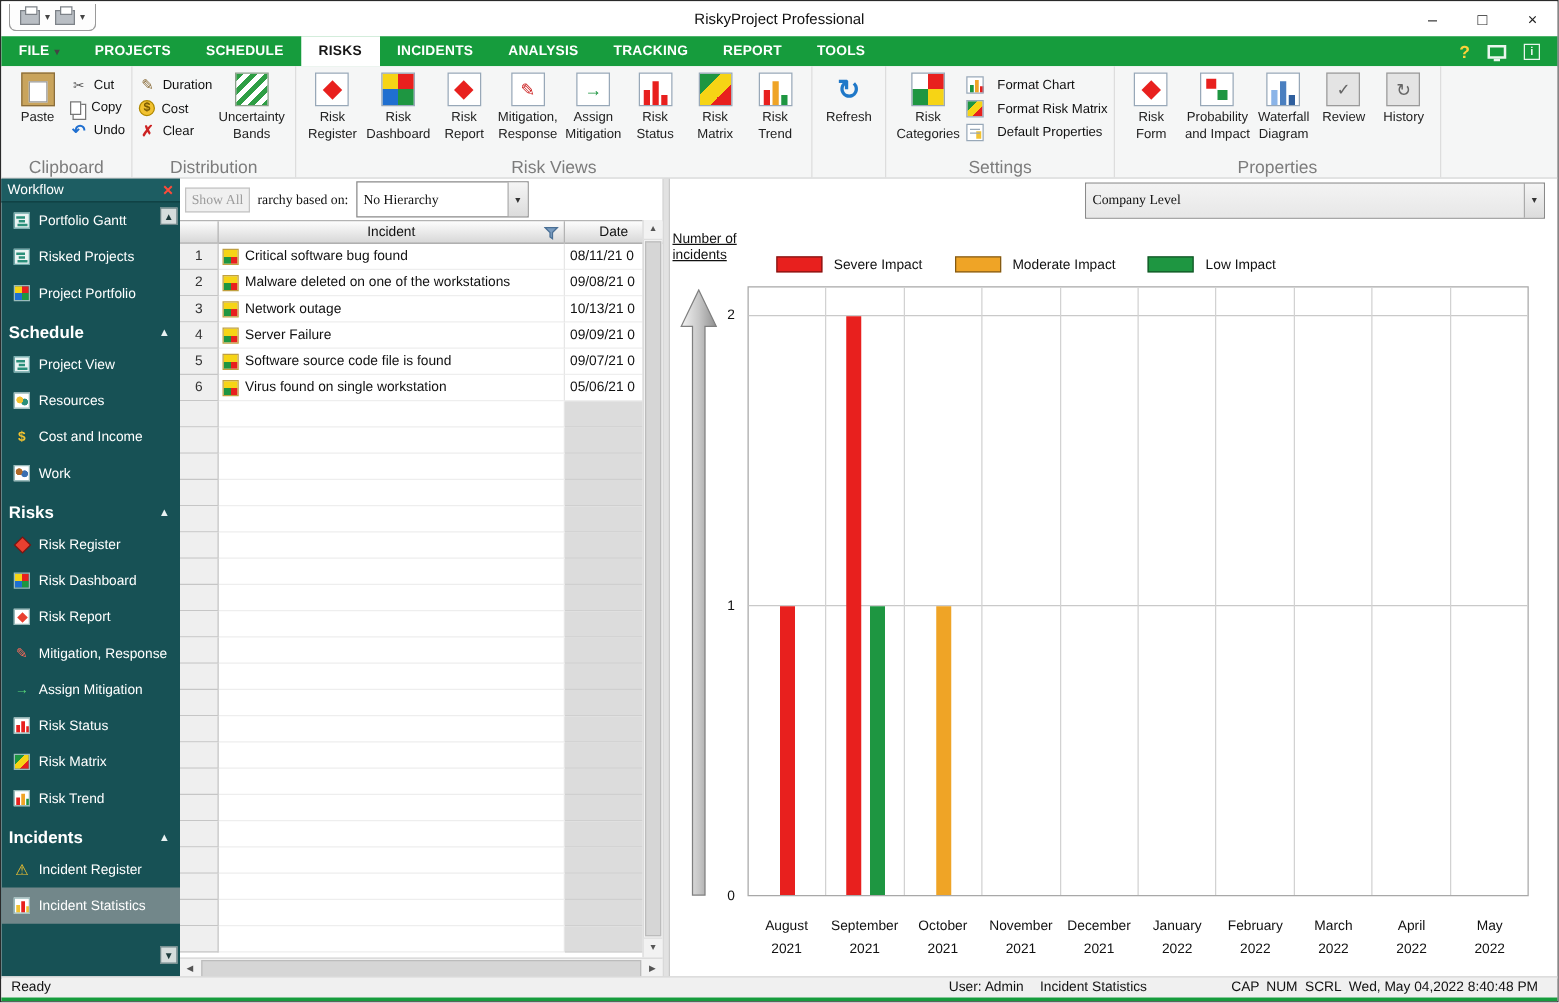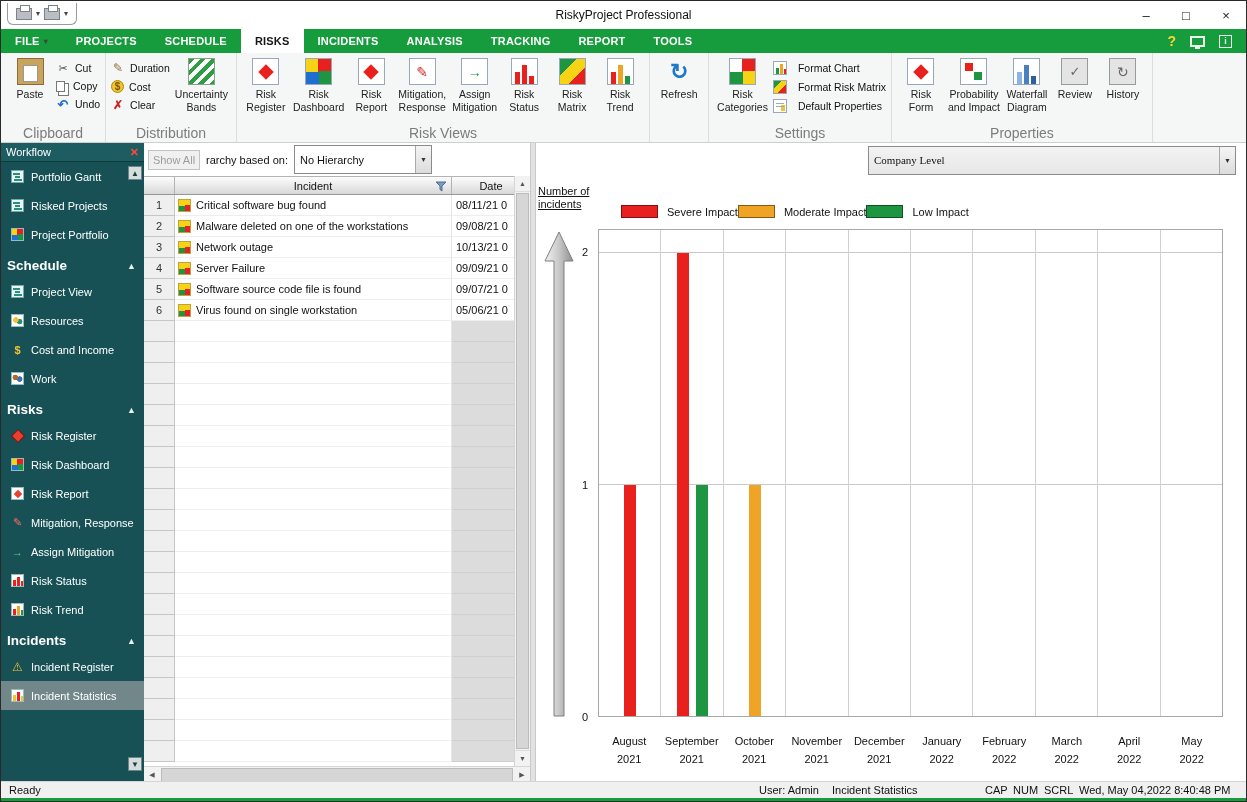--- a/index.html
+++ b/index.html
@@ -104,21 +104,21 @@
       background-image:linear-gradient(var(--b1),var(--b1)),linear-gradient(var(--b2),var(--b2)),linear-gradient(var(--b3),var(--b3));
       background-size:3px 6px,3px 9px,3px 5px; background-position:1px bottom,5px bottom,9px bottom; }
   .sic-status { --b1:#e8201e; --b2:#e8201e; --b3:#e8201e; }
   .sic-trend { --b1:#e8201e; --b2:#efa426; --b3:#1e9641; }
   .sic-stats { --b1:#f2c230; --b2:#e8201e; --b3:#f2c230; }
   .sic-matrix { background:linear-gradient(135deg,#1e9641 0 33%, #f6d415 33% 66%, #e8201e 66%); border:1px solid #9bb; }
   .sic-warning { color:#f2c230; font-size:12px; }
 
   
   .incident-panel { width:387px; flex:none; background:#fff; display:flex; flex-direction:column; border-right:1px solid #c9c9c9; }
-  .ip-toolbar { height:33px; flex:none; display:flex; align-items:center; gap:6px; padding:0 0 0 4px; }
+  .ip-toolbar { height:33px; flex:none; display:flex; align-items:center; gap:6px; padding:0 0 0 4px;font-family:Liberation Serif, serif; }
   .showall-btn { width:52px; height:20px; background:#f0f0f0; border:1px solid #c3c3c3; color:#9c9c9c; display:flex; align-items:center; justify-content:center; }
   .combo { height:29px; border:1px solid #8a8a8a; background:#fff; display:flex; align-items:center; }
   .combo .combo-text { flex:1; padding-left:5px; white-space:nowrap; overflow:hidden; }
   .combo .combo-btn { width:16px; height:100%; background:linear-gradient(#f5f5f5,#dcdcdc); border-left:1px solid #aaa; display:flex; align-items:center; justify-content:center; font-size:7px; color:#333; }
   .hier-combo { width:138px; }
   .table-wrap { position:relative; flex:1; overflow:hidden; }
   .thead { display:flex; height:19px; background:linear-gradient(#fdfdfd,#d8d8d8); border-top:1px solid #b3b3b3; border-bottom:1px solid #979797; }
   .th { display:flex; align-items:center; justify-content:center; border-right:1px solid #b3b3b3; }
   .th-num { width:31px; } .th-incident { width:277px; position:relative; } .th-date { flex:1; border-right:none; }
   .funnel { position:absolute; right:4px; top:4px; }
@@ -140,21 +140,21 @@
 
   .splitter { width:5px; flex:none; background:#e2e2e2; border-right:1px solid #c9c9c9; }
 
   
   .chart-panel { flex:1; background:#fff; display:flex; flex-direction:column; }
   .cp-topbar { height:34px; flex:none; display:flex; align-items:center; justify-content:flex-end; padding-right:10px; }
   .level-combo { width:368px; }
   .level-combo .combo-text { background:linear-gradient(#f3f3f3,#e7e7e7); height:100%; display:flex; align-items:center;font-family:Liberation Serif, serif; }
   .cp-chart { position:relative; flex:1; }
   .y-axis-title { position:absolute; left:2px; top:8px; line-height:13px;text-decoration:underline; }
-  .legend { position:absolute; left:85px; top:28px; display:flex; align-items:center; }
+  .legend { position:absolute; left:85px; top:28px; display:flex; gap:26px; align-items:center; }
   .legend-item { display:flex; align-items:center; gap:9px; }
   .legend-swatch { width:37px; height:13px; border:1px solid rgba(0,0,0,.45); flex:none; }
   .up-arrow { position:absolute; left:8px; top:54px; }
   .y-ticks { position:absolute; left:32px; top:52px; width:24px; height:488px; }
   .y-tick { position:absolute; right:4px; width:20px; text-align:right; font-size:11px; }
   .plot { position:absolute; left:62px; top:52px; width:625px; height:488px; border:1px solid #a8a8a8; display:flex; }
   .gridline { position:absolute; left:0; right:0; height:0; border-top:1px solid #c9c9c9; }
   .chart-col { flex:1 1 0; position:relative; border-right:1px solid #d2d2d2; }
   .chart-col:last-child { border-right:none; }
   .bar-group { position:absolute; left:0; right:0; bottom:0; height:100%; display:flex; align-items:flex-end; justify-content:center; gap:7px; }
@@ -421,20 +421,24 @@
           </div>
           <div class="sb-item">
             <span class="sic sic-assign">→</span>
             <span>Assign Mitigation</span>
           </div>
           <div class="sb-item">
             <span class="sic sic-status"></span>
             <span>Risk Status</span>
           </div>
           <div class="sb-item">
+            <span class="sic sic-matrix"></span>
+            <span>Risk Matrix</span>
+          </div>
+          <div class="sb-item">
             <span class="sic sic-trend"></span>
             <span>Risk Trend</span>
           </div>
           <div class="sb-title">
             <span>Incidents</span>
             <span class="col-arrow">▲</span>
           </div>
           <div class="sb-item">
             <span class="sic sic-warning">⚠</span>
             <span>Incident Register</span>

